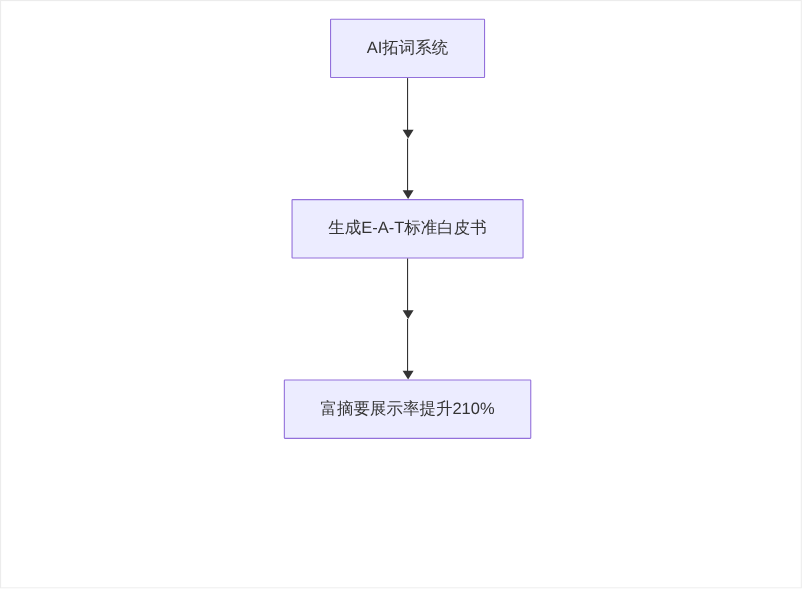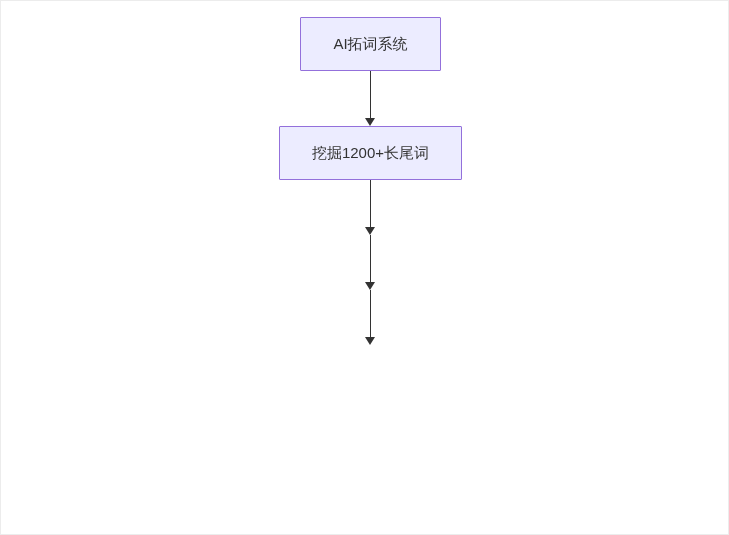--- a/index.html
+++ b/index.html
@@ -72,36 +72,39 @@
 
     <div class="node">
       <span>AI拓词系统</span>
     </div>
 
     <div class="edge">
       <div class="line"></div>
       <div class="head"></div>
     </div>
 
+
+    <div class="edge">
+      <div class="line"></div>
+      <div class="head"></div>
+    </div>
+
     <div class="node">
-      <span>挖掘1200+长尾词</span>
+      <span>生成E-A-T标准白皮书</span>
     </div>
 
     <div class="edge">
       <div class="line"></div>
       <div class="head"></div>
     </div>
 
 
     <div class="edge">
       <div class="line"></div>
       <div class="head"></div>
     </div>
 
-
-    <div class="edge">
-      <div class="line"></div>
-      <div class="head"></div>
+    <div class="node">
+      <span>富摘要展示率提升210%</span>
     </div>
-
 
   </div>
 </div>
 
 </body></html>

